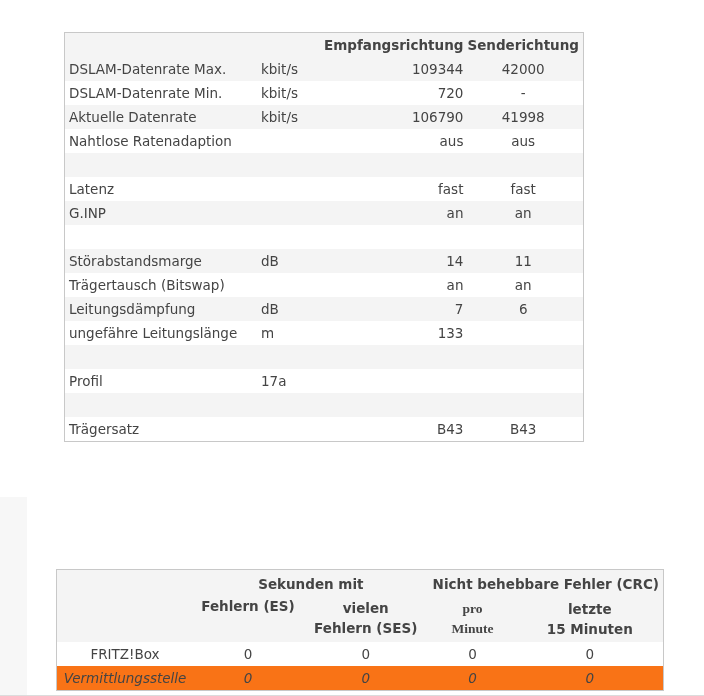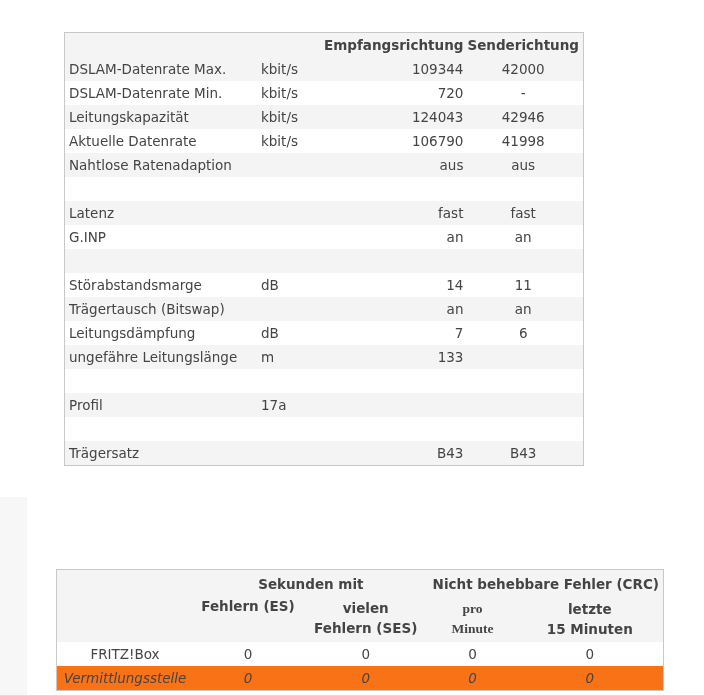--- a/index.html
+++ b/index.html
@@ -65,26 +65,20 @@
         <td class="c-rx">109344</td>
         <td class="c-tx">42000</td>
       </tr>
       <tr>
         <td class="c-label">DSLAM-Datenrate Min.</td>
         <td class="c-unit">kbit/s</td>
         <td class="c-rx">720</td>
         <td class="c-tx">-</td>
       </tr>
       <tr>
-        <td class="c-label">Leitungskapazität</td>
-        <td class="c-unit">kbit/s</td>
-        <td class="c-rx">124043</td>
-        <td class="c-tx">42946</td>
-      </tr>
-      <tr>
         <td class="c-label">Aktuelle Datenrate</td>
         <td class="c-unit">kbit/s</td>
         <td class="c-rx">106790</td>
         <td class="c-tx">41998</td>
       </tr>
       <tr>
         <td class="c-label">Nahtlose Ratenadaption</td>
         <td class="c-unit"></td>
         <td class="c-rx">aus</td>
         <td class="c-tx">aus</td>

